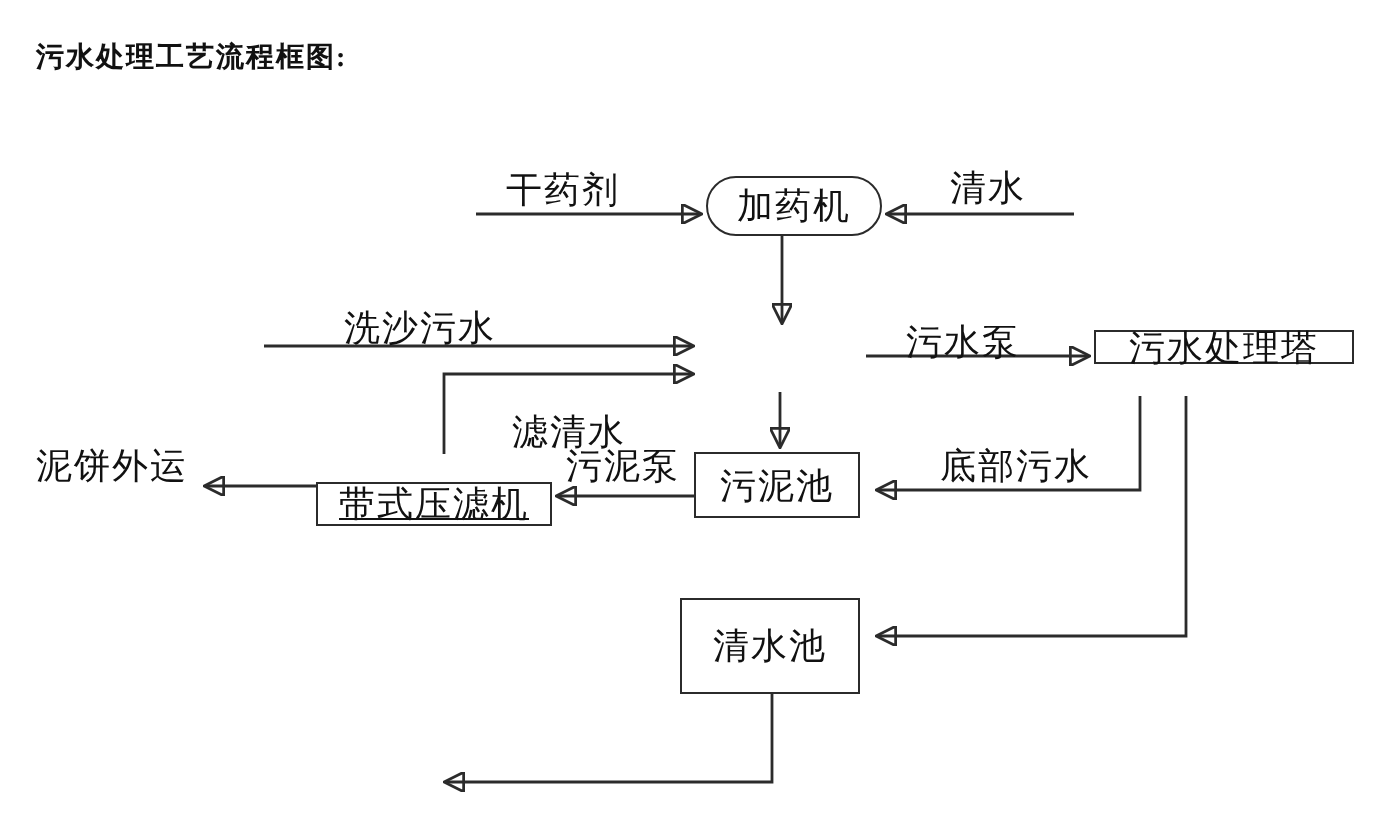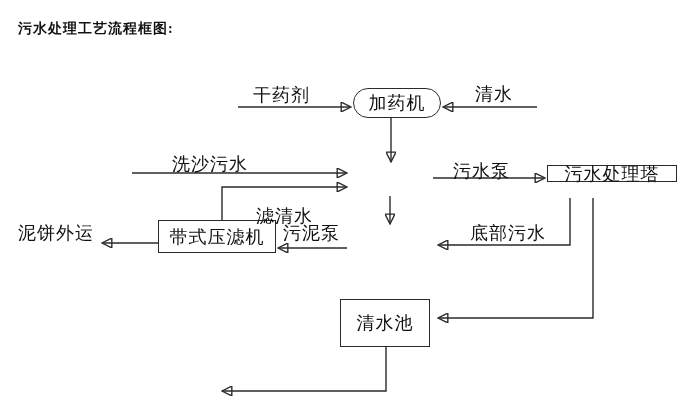--- a/index.html
+++ b/index.html
@@ -52,22 +52,23 @@
     <path d="M570,198 V245 H439" marker-end="url(#arr)"></path>
     <path d="M593,198 V318 H439" marker-end="url(#arr)"></path>
     <path d="M386,332 V391 H223" marker-end="url(#arr)"></path>
   </svg>
 
   <div class="node" style="left:353px;top:88px;width:88px;height:30px;border-radius:15px;">加药机</div>
 
 
   <div class="node" style="left:547px;top:165px;width:130px;height:17px;">污水处理塔</div>
 
-  <div class="node" style="left:158px;top:220px;width:118px;height:33px;">带式压滤机</div>
+  <div class="node" style="left:158px;top:241px;width:118px;height:22px;text-decoration:underline;">带式压滤机</div>
 
+  <div class="node" style="left:347px;top:226px;width:83px;height:33px;">污泥池</div>
 
   <div class="node" style="left:340px;top:299px;width:90px;height:48px;">清水池</div>
 
   <span class="flabel" style="left:253px;top:86px;">干药剂</span>
 
   <span class="flabel" style="left:475px;top:85px;">清水</span>
 
   <span class="flabel" style="left:172px;top:155px;">洗沙污水</span>
 
   <span class="flabel" style="left:453px;top:162px;">污水泵</span>

